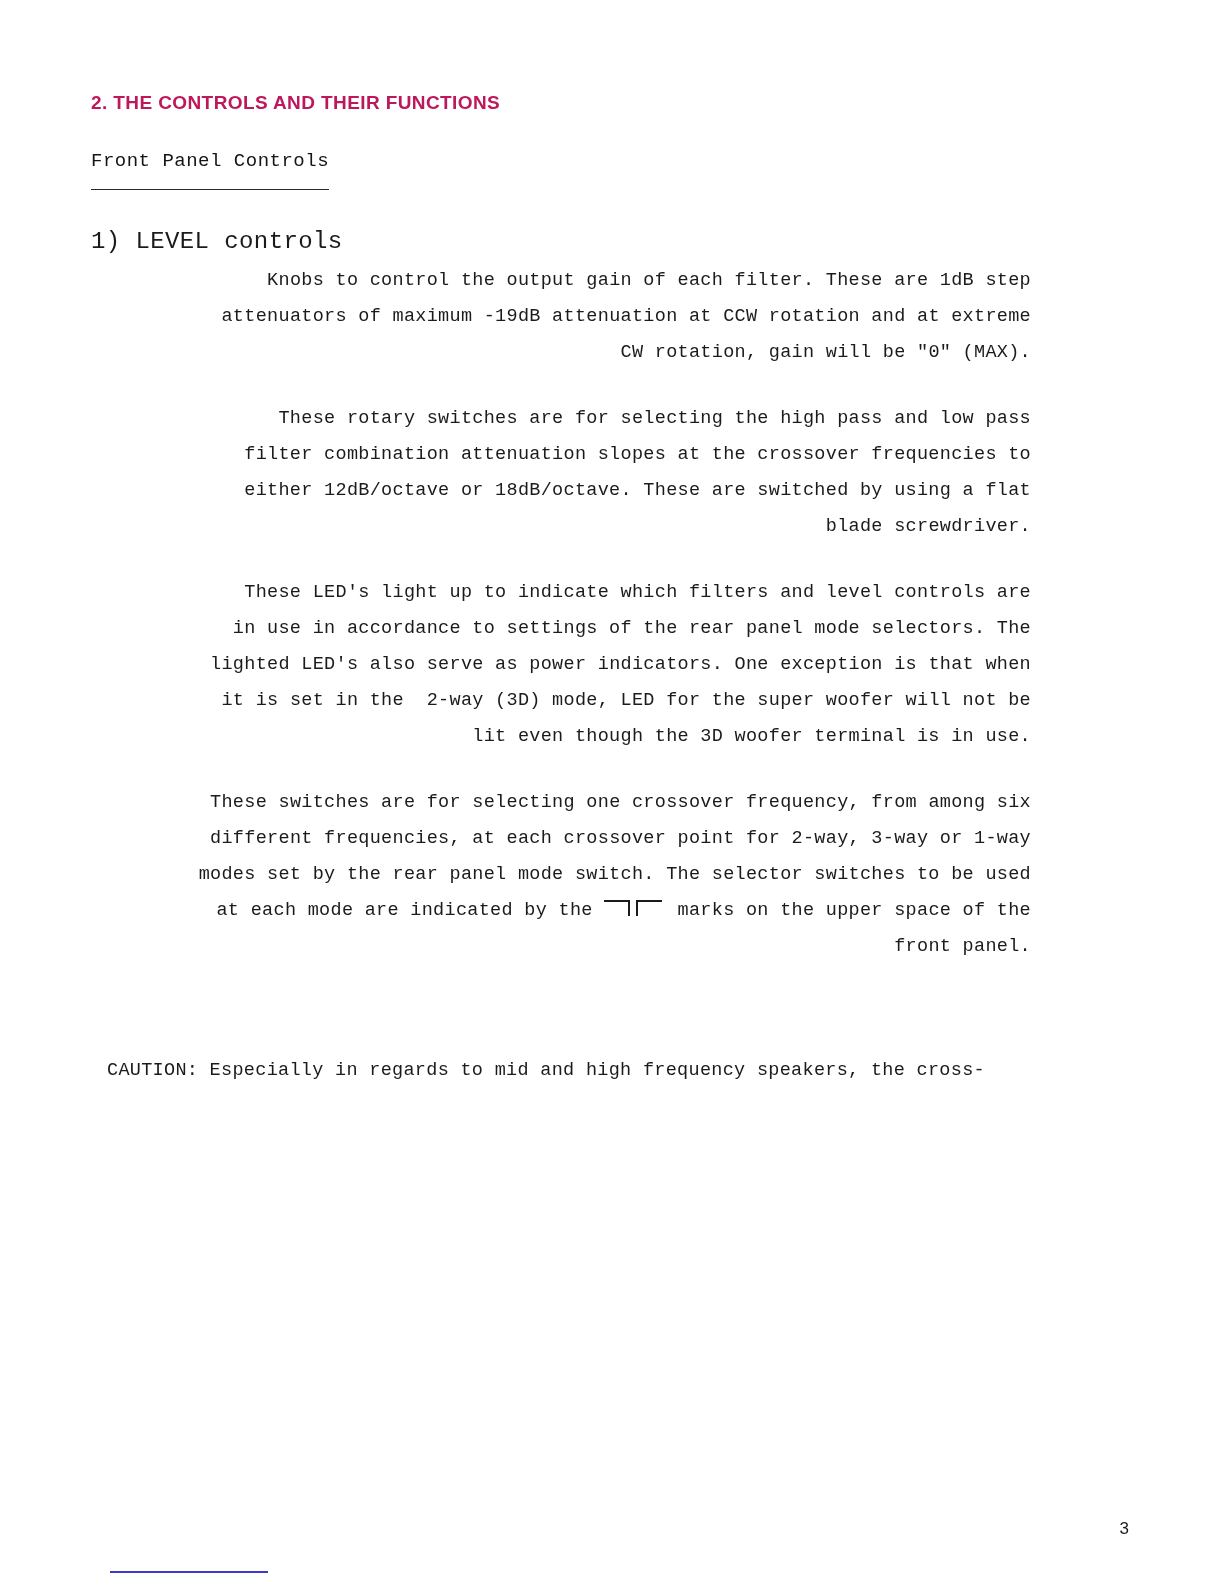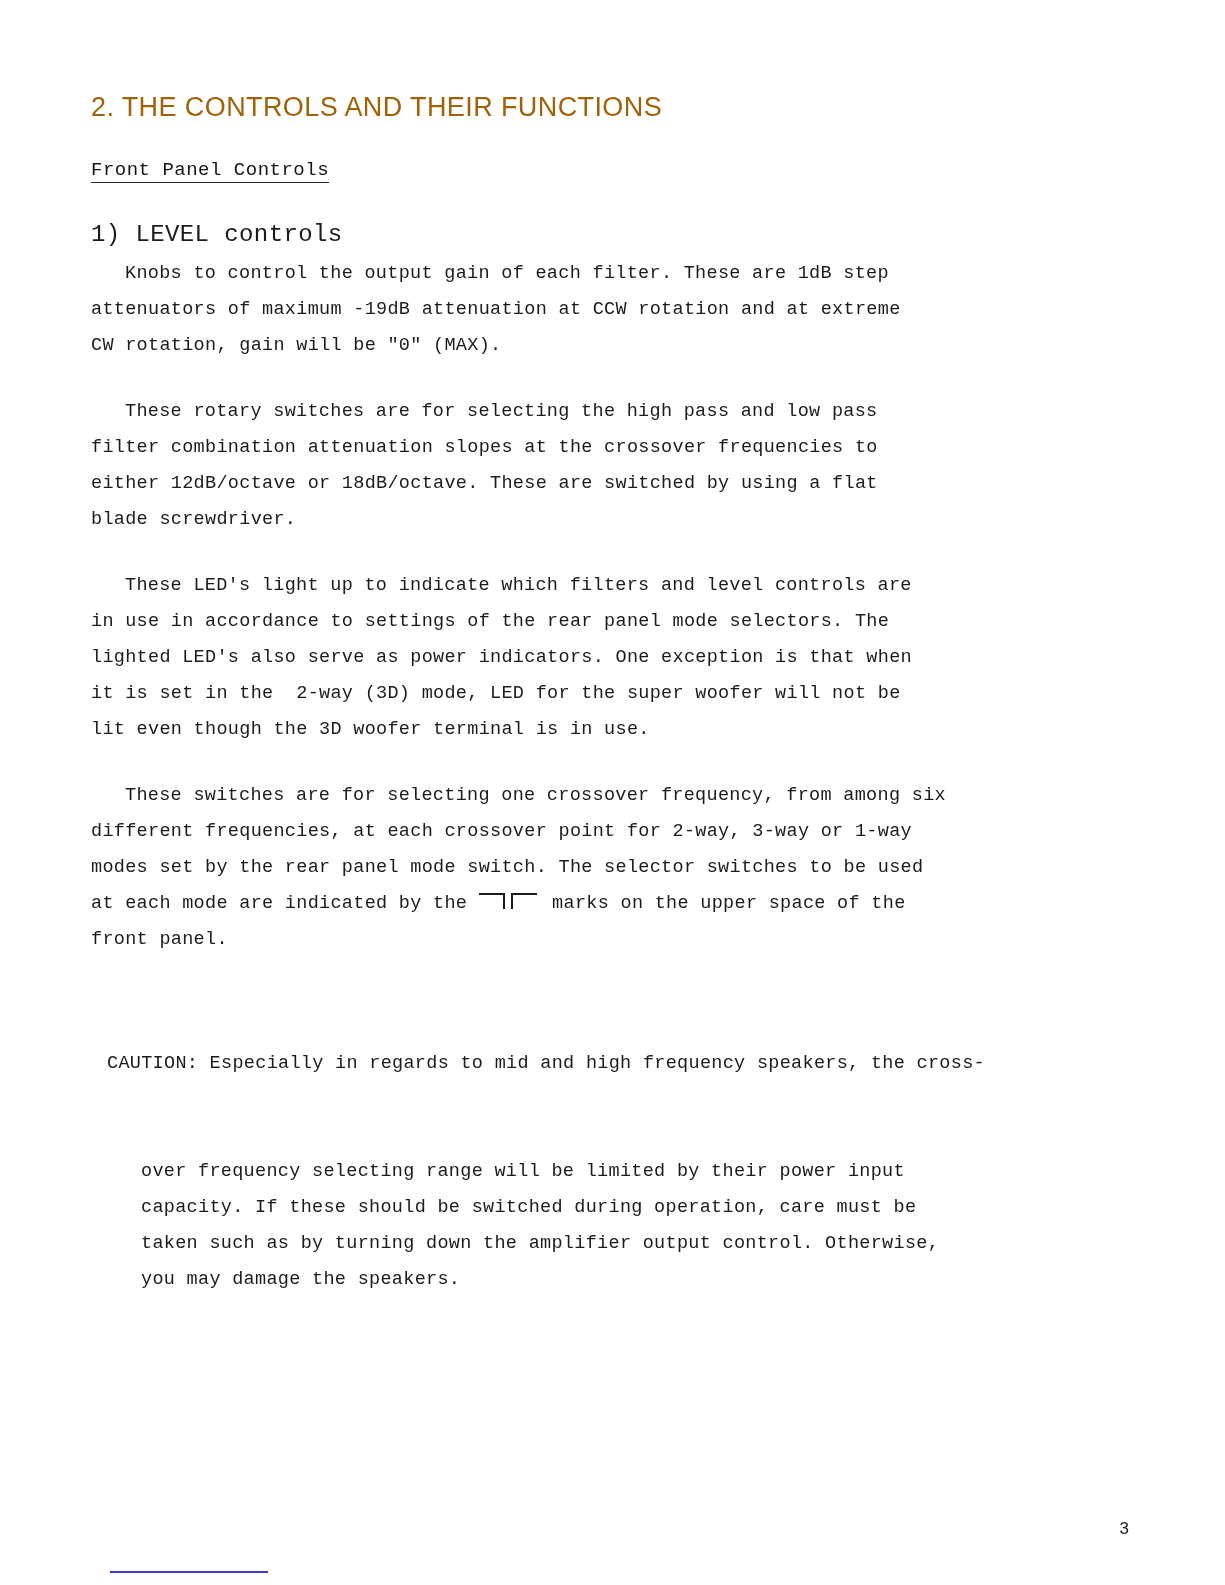--- a/index.html
+++ b/index.html
@@ -22,51 +22,51 @@
     overflow: hidden;
   }
   .content {
     position: absolute;
     left: 91px;
     top: 92px;
     width: 940px;
   }
   h1.section-title {
     font-family: "Liberation Sans", sans-serif;
-    font-weight: normal;
-    font-size: 27px;
+    font-weight: bold;
+    font-size: 19px;
     letter-spacing: 0.4px;
     margin: 0 0 36px 0;
-    color: #a16207;
+    color: #be185d;
   }
   .subhead {
     font-family: "Liberation Mono", monospace;
     font-size: 19px;
     letter-spacing: 0.5px;
     display: inline-block;
     border-bottom: 1.5px solid #2a2a2a;
-    padding-bottom: 1px;
+    padding-bottom: 17px;
     margin: 0 0 34px 0;
     color: #151515;
   }
   .item {
     margin-bottom: 30px;
   }
   .item-head {
     font-size: 24px;
     line-height: 36px;
     letter-spacing: 0.4px;
     margin-bottom: 3px;
   }
   p.body {
     font-size: 18.5px;
     line-height: 36px;
     letter-spacing: 0.3px;
     margin: 0;
-    text-align: left;
+    text-align: right;
     white-space: pre-wrap;
     color: #1b1b1b;
   }
   p.body.indent {
     text-indent: 34px;
   }
   .caution {
     font-size: 18.5px;
     line-height: 36px;
     letter-spacing: 0.3px;
@@ -154,24 +154,20 @@
     </div>
 
     <div class="item">
       <p class="body indent"><span>These switches are for selecting one crossover frequency, from among six
 different frequencies, at each crossover point for 2-way, 3-way or 1-way
 modes set by the rear panel mode switch. The selector switches to be used
 at each mode are indicated by the </span><span class="mark-glyph"><span class="m1"></span><span class="m2"></span></span><span> marks on the upper space of the
 front panel.</span></p>
       <div class="caution">
         <span class="hang"><span>CAUTION:</span><span> Especially in regards to mid and high frequency speakers, the cross-</span></span>
-        <span class="cont">over frequency selecting range will be limited by their power input
-capacity. If these should be switched during operation, care must be
-taken such as by turning down the amplifier output control. Otherwise,
-you may damage the speakers.</span>
       </div>
     </div>
 
     
 
   </div>
 
   <div class="page-number">3</div>
   <div class="footer-rule"></div>
 </div>

